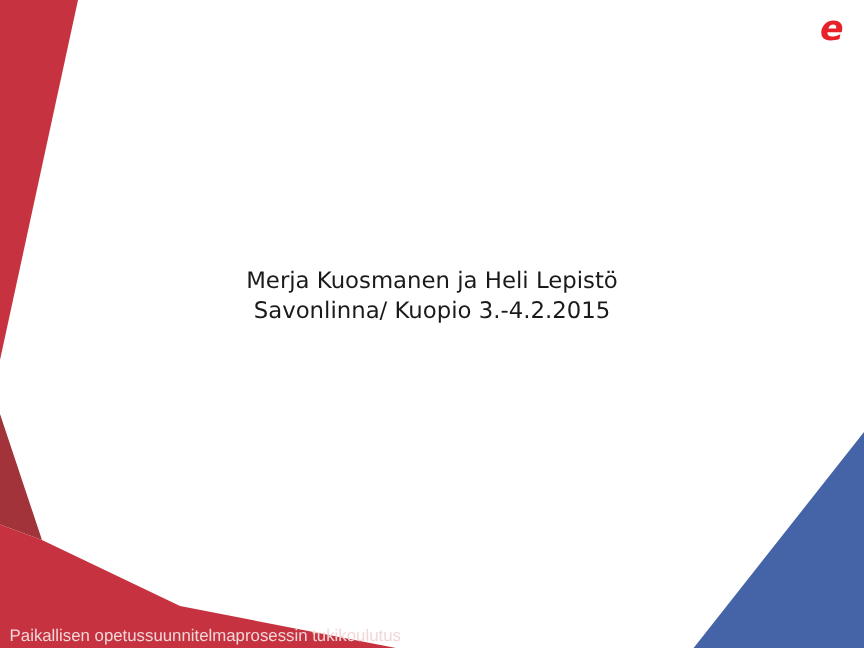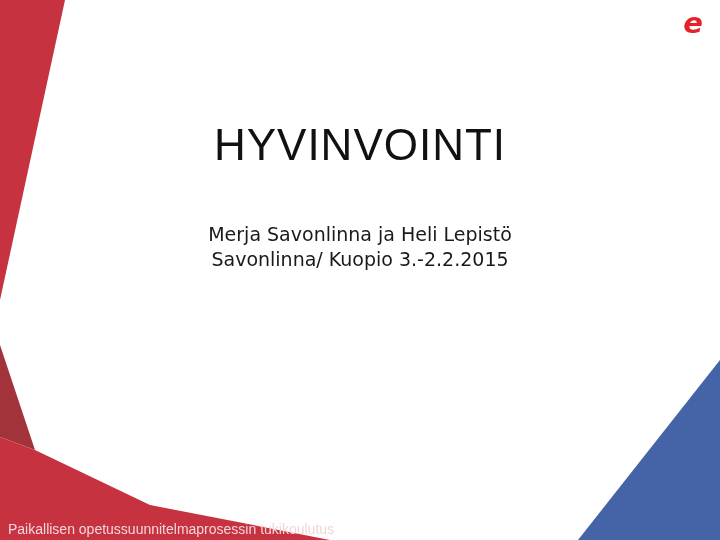--- a/index.html
+++ b/index.html
@@ -89,22 +89,21 @@
     <polygon points="0,0 65,0 0,300" fill="#c6323f"></polygon>
     <polygon points="0,345 35,450 0,437" fill="#a3333b"></polygon>
     <polygon points="0,437 35,450 150,505 330,540 0,540" fill="#c6323f"></polygon>
     <polygon points="720,360 720,540 578,540" fill="#4464a7"></polygon>
   </svg>
 
   <div class="logo">
     <span class="logo-e">e</span>
   </div>
 
-  <div class="title">HYVINVOINTI</div>
 
   <div class="subtitle">
-    <div>Merja Savonlinna ja Heli Lepistö</div>
-    <div>Savonlinna/ Kuopio 3.-2.2.2015</div>
+    <div>Merja Kuosmanen ja Heli Lepistö</div>
+    <div>Savonlinna/ Kuopio 3.-4.2.2015</div>
   </div>
 
   <div class="footer">Paikallisen opetussuunnitelmaprosessin tukikoulutus</div>
 
 </div>
 
 </body></html>

